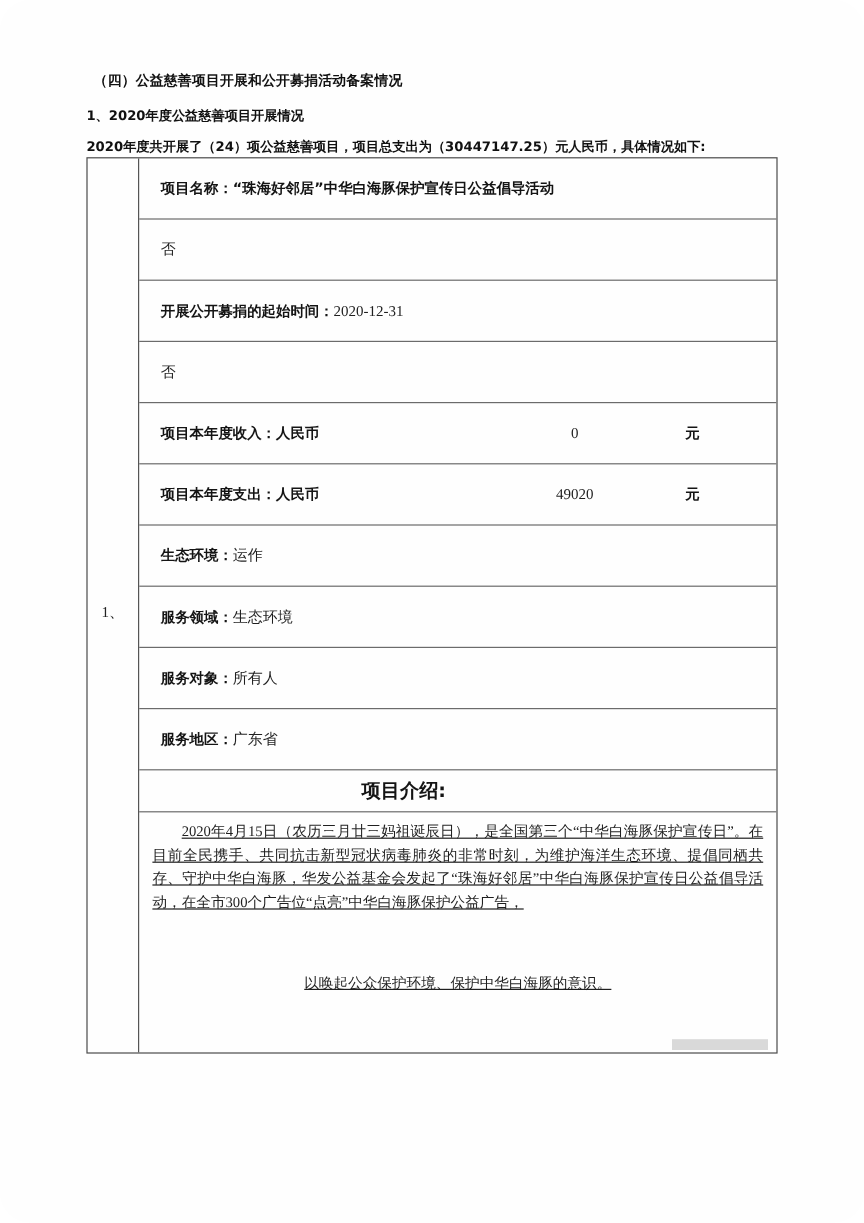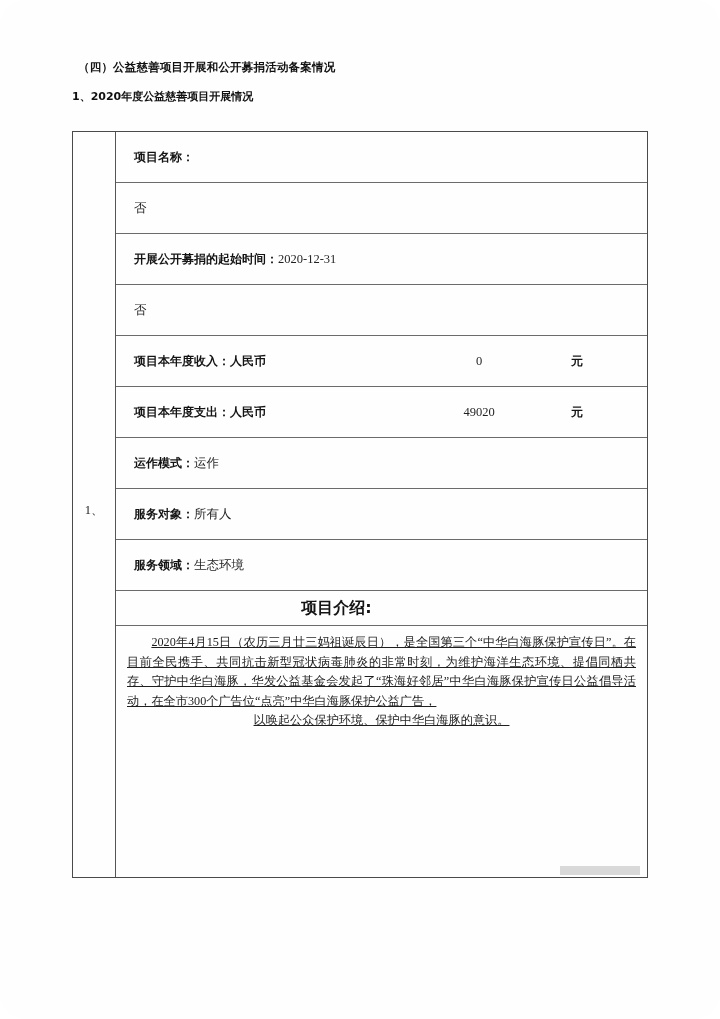--- a/index.html
+++ b/index.html
@@ -170,50 +170,53 @@
     color: #1f1f1f;
     text-align: justify;
     text-indent: 2em;
     text-justify: inter-character;
     text-decoration: underline;
   }
   .intro-text .lastline {
     display: block;
     text-align: center;
     text-indent: 0;
+    margin-top: 48px;
   }
 
   .watermark {
     position: absolute;
     left: 560px;
     top: 866px;
     width: 80px;
     height: 9px;
     background: #b9b9b9;
     opacity: 0.55;
   }
 </style>
 </head>
 <body>
 
 <div class="page">
 
   <div class="h-section">（四）公益慈善项目开展和公开募捐活动备案情况</div>
   <div class="h-sub">1、2020年度公益慈善项目开展情况</div>
+  <div class="h-sub2">2020年度共开展了（24）项公益慈善项目，项目总支出为（30447147.25）元人民币，具体情况如下:</div>
 
   <div class="tbl-wrap">
 
     <div class="col-index">
       <div class="index-label">1、</div>
     </div>
 
     <div class="col-body">
 
       <div class="row">
         <span class="lbl">项目名称：</span>
+          <span class="val-title">“珠海好邻居”中华白海豚保护宣传日公益倡导活动</span>
       </div>
 
       <div class="row">
           <span class="val">否</span>
       </div>
 
       <div class="row">
         <span class="lbl">开展公开募捐的起始时间：</span>
           <span class="val">2020-12-31</span>
       </div>
@@ -228,34 +231,38 @@
         <span class="unit">元</span>
       </div>
 
       <div class="row money">
         <span class="lbl">项目本年度支出：人民币</span>
         <span class="amount">49020</span>
         <span class="unit">元</span>
       </div>
 
       <div class="row">
-        <span class="lbl">运作模式：</span>
+        <span class="lbl">生态环境：</span>
           <span class="val">运作</span>
+      </div>
+
+      <div class="row">
+        <span class="lbl">服务领域：</span>
+          <span class="val">生态环境</span>
       </div>
 
       <div class="row">
         <span class="lbl">服务对象：</span>
           <span class="val">所有人</span>
       </div>
 
       <div class="row">
-        <span class="lbl">服务领域：</span>
-          <span class="val">生态环境</span>
-      </div>
-
+        <span class="lbl">服务地区：</span>
+          <span class="val">广东省</span>
+      </div>
 
       <div class="row-intro-head">
         <span class="lbl">项目介绍:</span>
       </div>
 
       <div class="row-intro-body">
         <div class="intro-text"><span>2020年4月15日（农历三月廿三妈祖诞辰日），是全国第三个“中华白海豚保护宣传日”。在目前全民携手、共同抗击新型冠状病毒肺炎的非常时刻，为维护海洋生态环境、提倡同栖共存、守护中华白海豚，华发公益基金会发起了“珠海好邻居”中华白海豚保护宣传日公益倡导活动，在全市300个广告位“点亮”中华白海豚保护公益广告，</span><span class="lastline">以唤起公众保护环境、保护中华白海豚的意识。</span></div>
       </div>
 
     </div>

